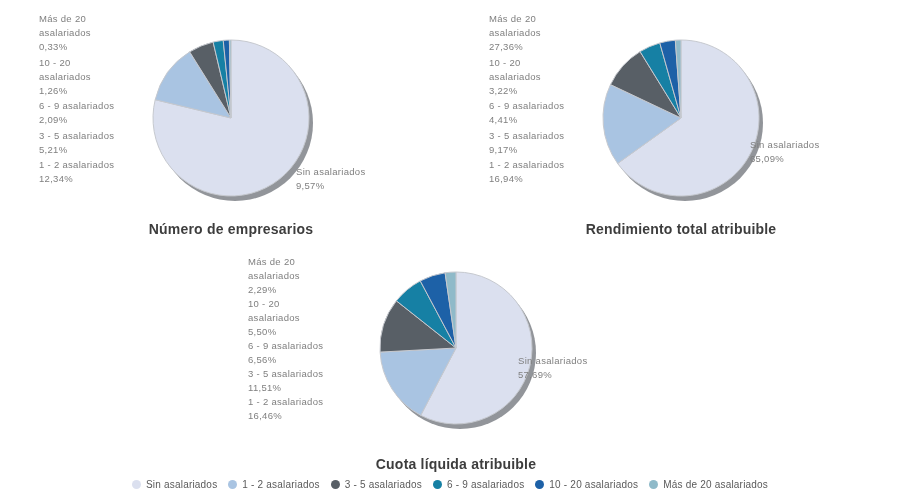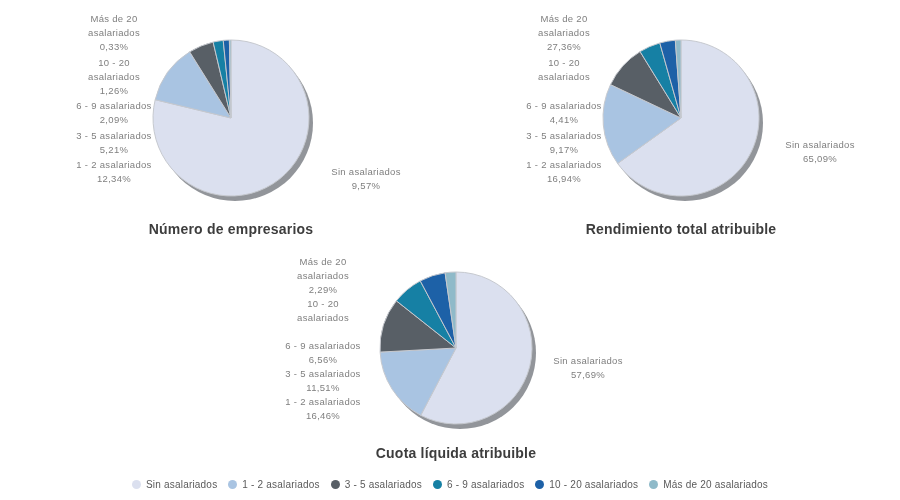--- a/index.html
+++ b/index.html
@@ -4,21 +4,21 @@
 <style>
   html,body { margin:0; padding:0; }
   body {
     width:900px; height:500px; position:relative; overflow:hidden;
     background:#ffffff;
     font-family:"Liberation Sans", sans-serif;
   }
   .chart { position:absolute; width:450px; }
   .chart svg { position:absolute; left:0; top:0; }
   .pie-label {
-    position:absolute; text-align:center;
+    position:absolute; 
     font-size:9.5px; line-height:14px; letter-spacing:0.3px;
     color:#7f7f7f;
   }
   .chart-title {
     position:absolute; text-align:center;
     font-size:14px; font-weight:bold; color:#3d3d3d;
     letter-spacing:0.2px;
   }
   .legend {
     position:absolute; left:0; right:0; top:479px;
@@ -82,20 +82,21 @@
     </svg>
   <div class="chart-title" style="left:81px; top:221px; width:300px">Rendimiento total atribuible</div>
 <div class="pie-label" style="left: 39px; top: 12px; width: 150px;">
       <div>Más de 20</div>
       <div>asalariados</div>
       <div>27,36%</div>
     </div>
     <div class="pie-label" style="left: 39px; top: 55.5px; width: 150px;">
       <div>10 - 20</div>
       <div>asalariados</div>
+      <div>3,22%</div>
     </div>
     <div class="pie-label" style="left: 39px; top: 99px; width: 150px;">
       <div>6 - 9 asalariados</div>
       <div>4,41%</div>
     </div>
     <div class="pie-label" style="left: 39px; top: 128.5px; width: 150px;">
       <div>3 - 5 asalariados</div>
       <div>9,17%</div>
     </div>
     <div class="pie-label" style="left: 39px; top: 158px; width: 150px;">
@@ -111,29 +112,30 @@
 <div class="chart" style="left:225px; top:250px; height:220px">
   <svg width="450" height="215">
       <circle cx="235" cy="103" r="76" fill="#92959a"></circle>
       <path d="M 231 98 L 231.00 22.00 A 76 76 0 1 1 195.72 165.31 Z" fill="#dbe0ef" stroke="#c6c9cf" stroke-width="1"></path>
       <path d="M 231 98 L 195.72 165.31 A 76 76 0 0 1 155.11 102.09 Z" fill="#a9c4e2" stroke="#c6c9cf" stroke-width="1"></path>
       <path d="M 231 98 L 155.11 102.09 A 76 76 0 0 1 171.39 50.85 Z" fill="#585f66" stroke="#c6c9cf" stroke-width="1"></path>
       <path d="M 231 98 L 171.39 50.85 A 76 76 0 0 1 195.27 30.92 Z" fill="#1680a4" stroke="#c6c9cf" stroke-width="1"></path>
       <path d="M 231 98 L 195.27 30.92 A 76 76 0 0 1 220.10 22.79 Z" fill="#1d61a7" stroke="#c6c9cf" stroke-width="1"></path>
       <path d="M 231 98 L 220.10 22.79 A 76 76 0 0 1 231.00 22.00 Z" fill="#8fbac9" stroke="#c6c9cf" stroke-width="1"></path>
     </svg>
-  <div class="chart-title" style="left:81px; top:195px; width:300px">Cuota líquida atribuible</div>
+  <div class="chart-title" style="left:81px; top:206px; width:300px">Cuota líquida atribuible</div>
 <div class="pie-label" style="left: 23px; top: 5px; width: 150px;">
       <div>Más de 20</div>
       <div>asalariados</div>
       <div>2,29%</div>
     </div>
     <div class="pie-label" style="left: 23px; top: 47px; width: 150px;">
       <div>10 - 20</div>
       <div>asalariados</div>
+      <div>5,50%</div>
     </div>
     <div class="pie-label" style="left: 23px; top: 89px; width: 150px;">
       <div>6 - 9 asalariados</div>
       <div>6,56%</div>
     </div>
     <div class="pie-label" style="left: 23px; top: 117px; width: 150px;">
       <div>3 - 5 asalariados</div>
       <div>11,51%</div>
     </div>
     <div class="pie-label" style="left: 23px; top: 145px; width: 150px;">

